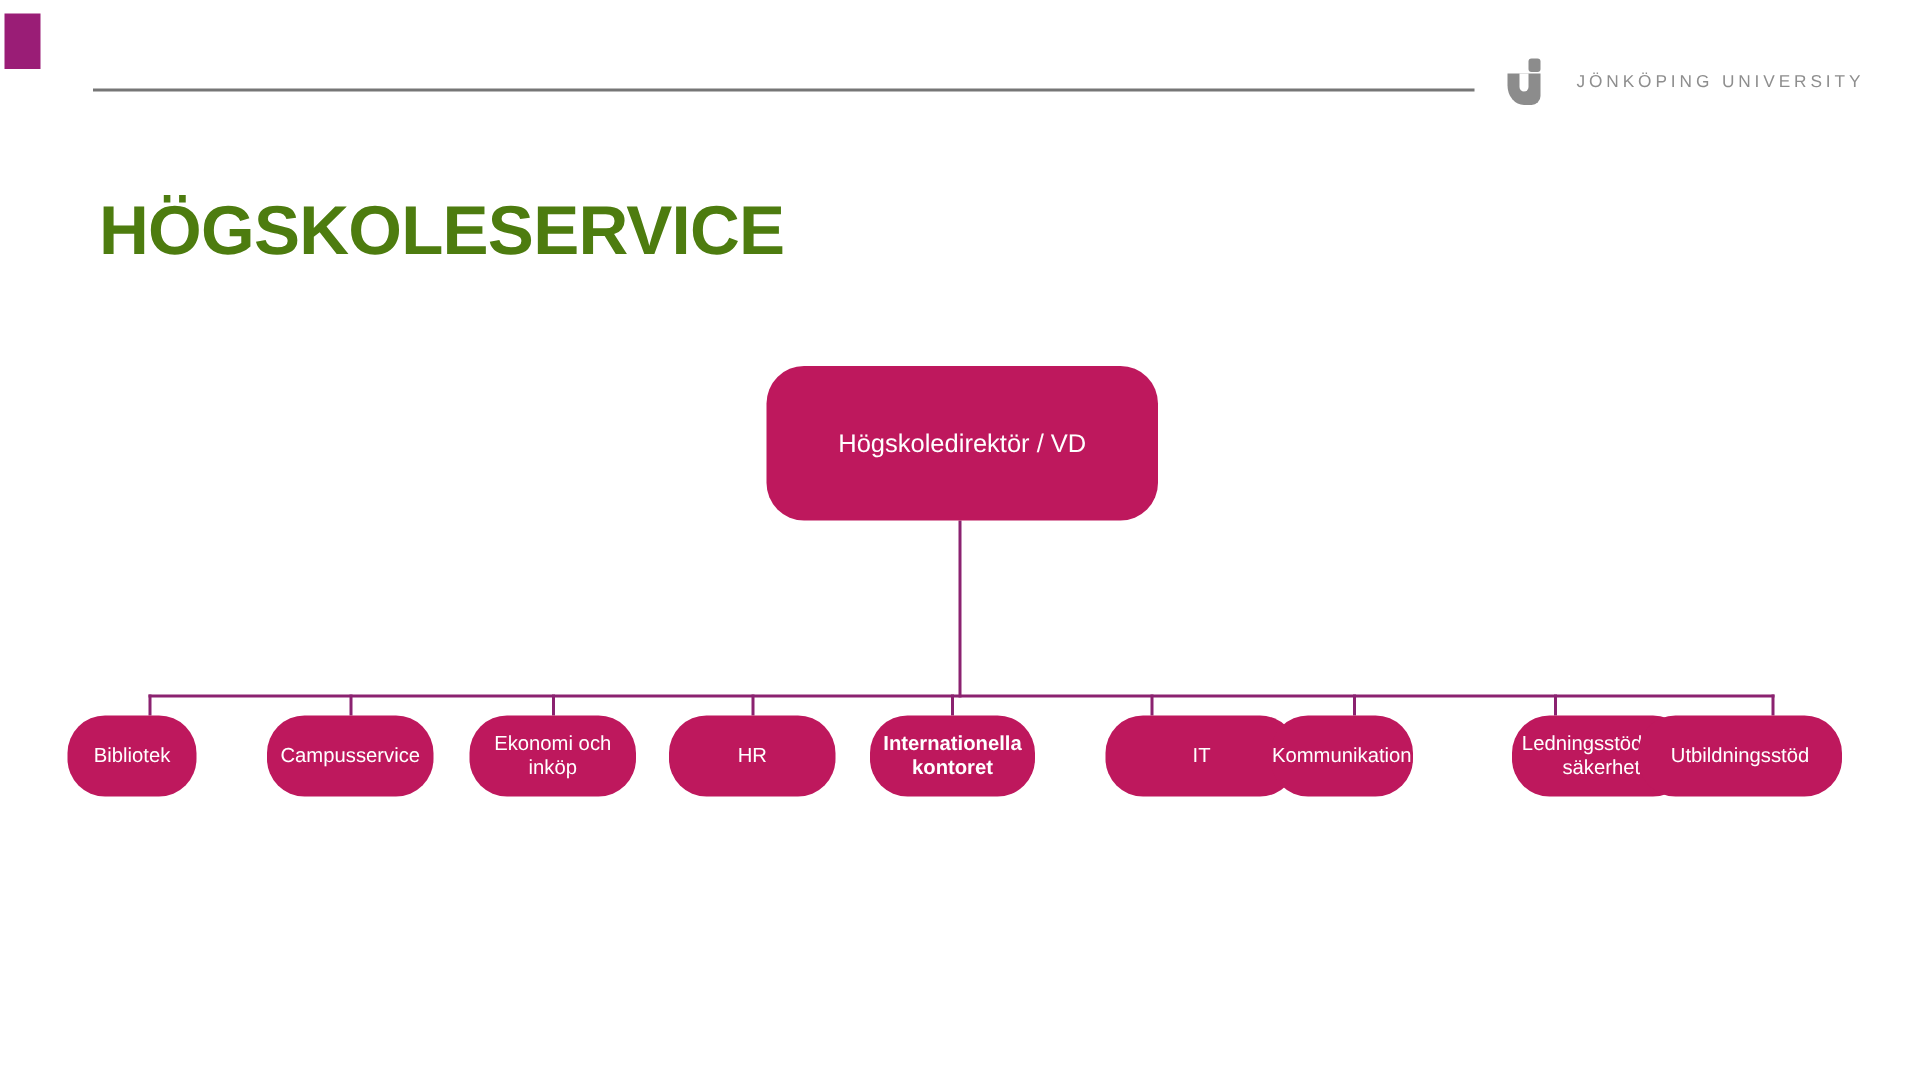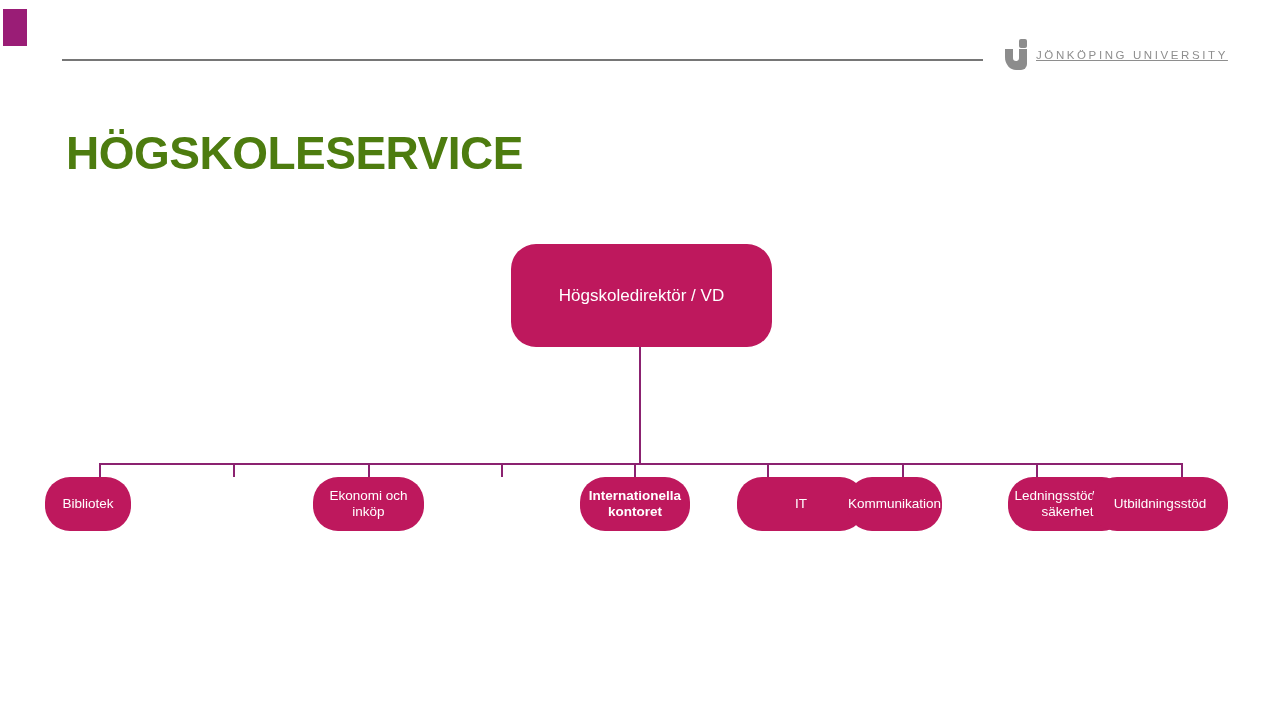--- a/index.html
+++ b/index.html
@@ -55,26 +55,25 @@
     border-radius: 0 0 3px 3px;
   }
   .ju-mark .dot {
     position: absolute;
     left: 13.5px; top: 0;
     width: 8.5px; height: 9px;
     background: #8C8C8C;
     border-radius: 2px;
   }
   .logo-text {
-    margin-left: 9px;
+    margin-left: 24px;
     font-size: 11.5px;
     letter-spacing: 2.6px;
     color: #8E8E8E;
     white-space: nowrap;
-    text-decoration: underline;
   }
 
   
   .slide-title {
     position: absolute;
     left: 66px; top: 129px;
     font-size: 46px;
     line-height: 48px;
     font-weight: bold;
     letter-spacing: -0.5px;
@@ -145,22 +144,28 @@
   <div class="conn v" style="left:1036px;top:463px; height:14px;"></div>
   <div class="conn v" style="left:1181px;top:463px; height:14px;"></div>
 
   <div class="org-box root">
     <span>Högskoledirektör / VD</span>
   </div>
 
   <div class="org-box child" style="left:45px;  width:86px;">
     <span>Bibliotek</span>
   </div>
+  <div class="org-box child" style="left:178px; width:111px;">
+    <span>Campusservice</span>
+  </div>
   <div class="org-box child" style="left:313px; width:111px;">
     <span>Ekonomi och inköp</span>
+  </div>
+  <div class="org-box child" style="left:446px; width:111px;">
+    <span>HR</span>
   </div>
   <div class="org-box child" style="left:580px; width:110px;font-weight:bold;">
     <span>Internationella kontoret</span>
   </div>
   <div class="org-box child" style="left:713px; width:128px;margin-left:24px;">
     <span>IT</span>
   </div>
   <div class="org-box child" style="left:847px; width:95px;">
     <span>Kommunikation</span>
   </div>

